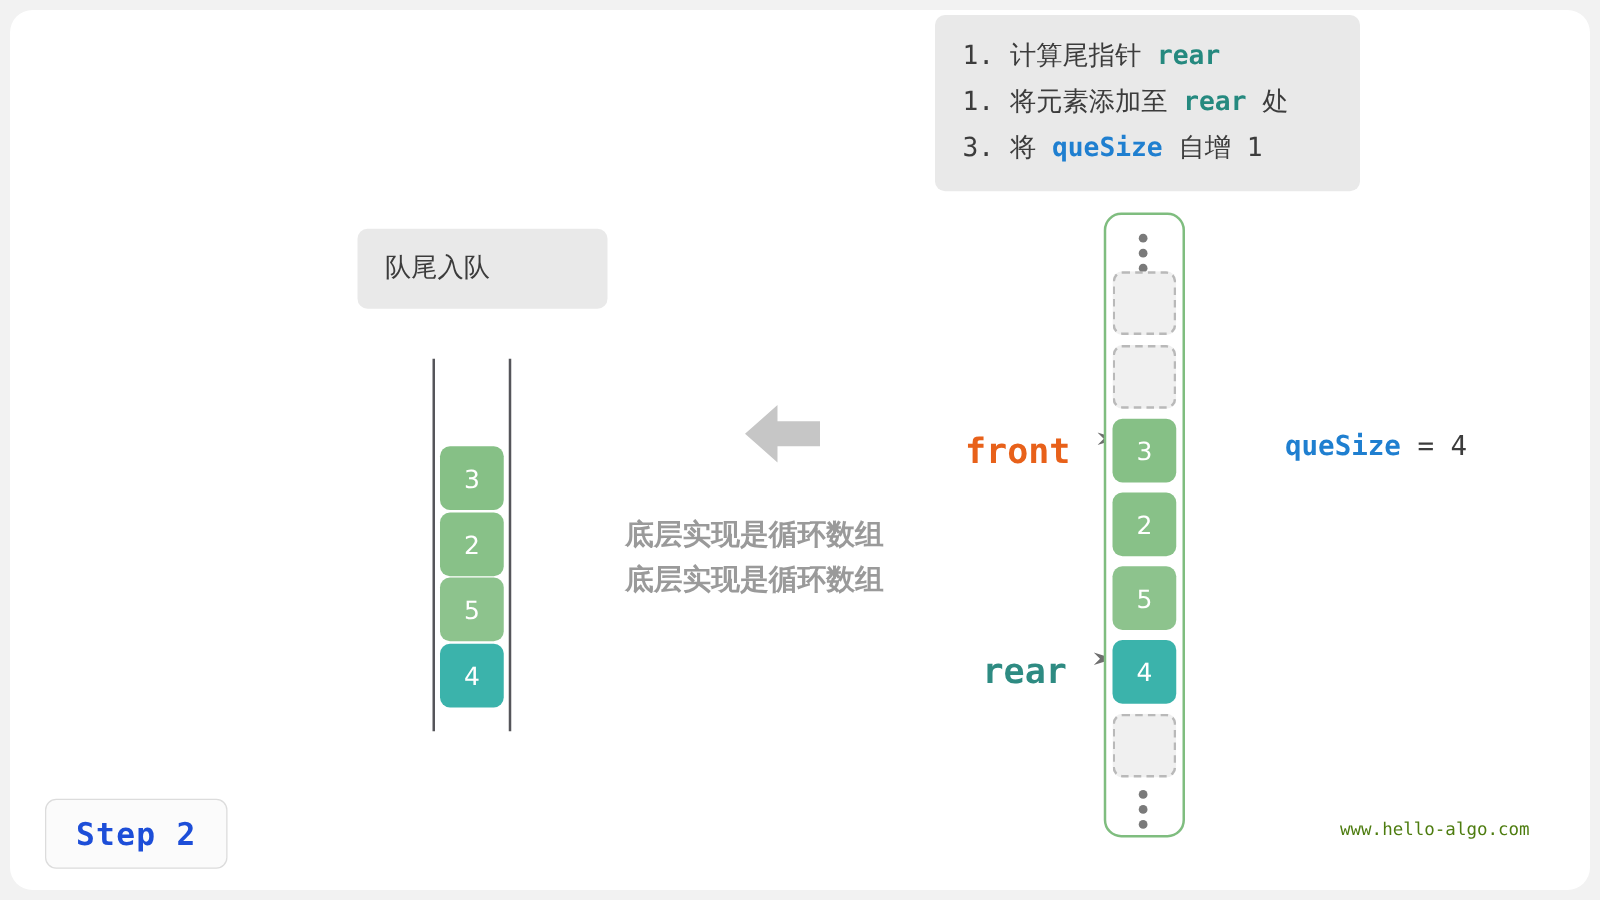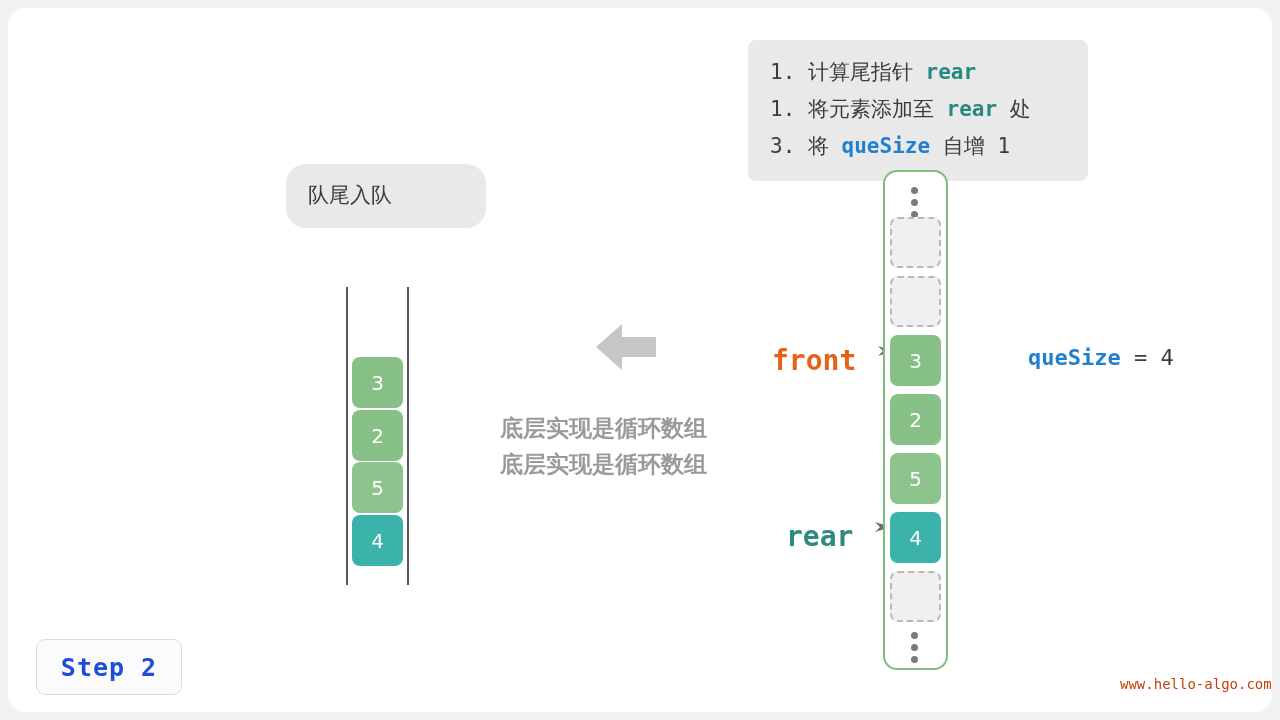--- a/index.html
+++ b/index.html
@@ -34,40 +34,39 @@
 
   
   #instruction-panel {
     left: 748px;
     top: 12px;
     width: 340px;
     background: #e9e9e9;
     border-radius: 8px;
     padding: 14px 0 16px 0;
     box-sizing: border-box;
-    margin-top: 28px;
   }
   .instr-line {
     font-family: "DejaVu Sans Mono", "Liberation Mono", monospace;
     font-size: 21px;
     color: #3c3c3c;
     line-height: 37px;
     padding-left: 22px;
     white-space: nowrap;
   }
   .kw-teal { color: #25897f; font-weight: bold; }
   .kw-blue { color: #1f7fd0; font-weight: bold; }
 
   
   #operation-box {
     left: 286px;
-    top: 164px;
+    top: 183px;
     width: 200px;
     background: #e9e9e9;
-    border-radius: 20px;
+    border-radius: 8px;
     padding: 14px 12px 16px 22px;
     box-sizing: border-box;
   }
   .op-line {
     font-family: "DejaVu Sans Mono", "Liberation Mono", monospace;
     font-size: 21px;
     color: #3c3c3c;
     line-height: 34px;
     white-space: nowrap;
   }
@@ -204,26 +203,25 @@
     font-family: "DejaVu Sans Mono", "Liberation Mono", monospace;
     font-size: 25px;
     font-weight: bold;
     color: #1d4ed8;
     letter-spacing: 1px;
   }
 
   
   #watermark {
     left: 1072px;
-    top: 676px;
+    top: 656px;
     font-family: "DejaVu Sans Mono", "Liberation Mono", monospace;
     font-size: 14px;
-    color: #c2410c;
-    white-space: nowrap;
-    margin-left: 48px;
+    color: #4d7c0f;
+    white-space: nowrap;
   }
 </style>
 </head>
 <body>
 
 <div id="canvas">
   <div class="card"></div>
 
   <div class="abs" id="instruction-panel">
     <div class="instr-line">

